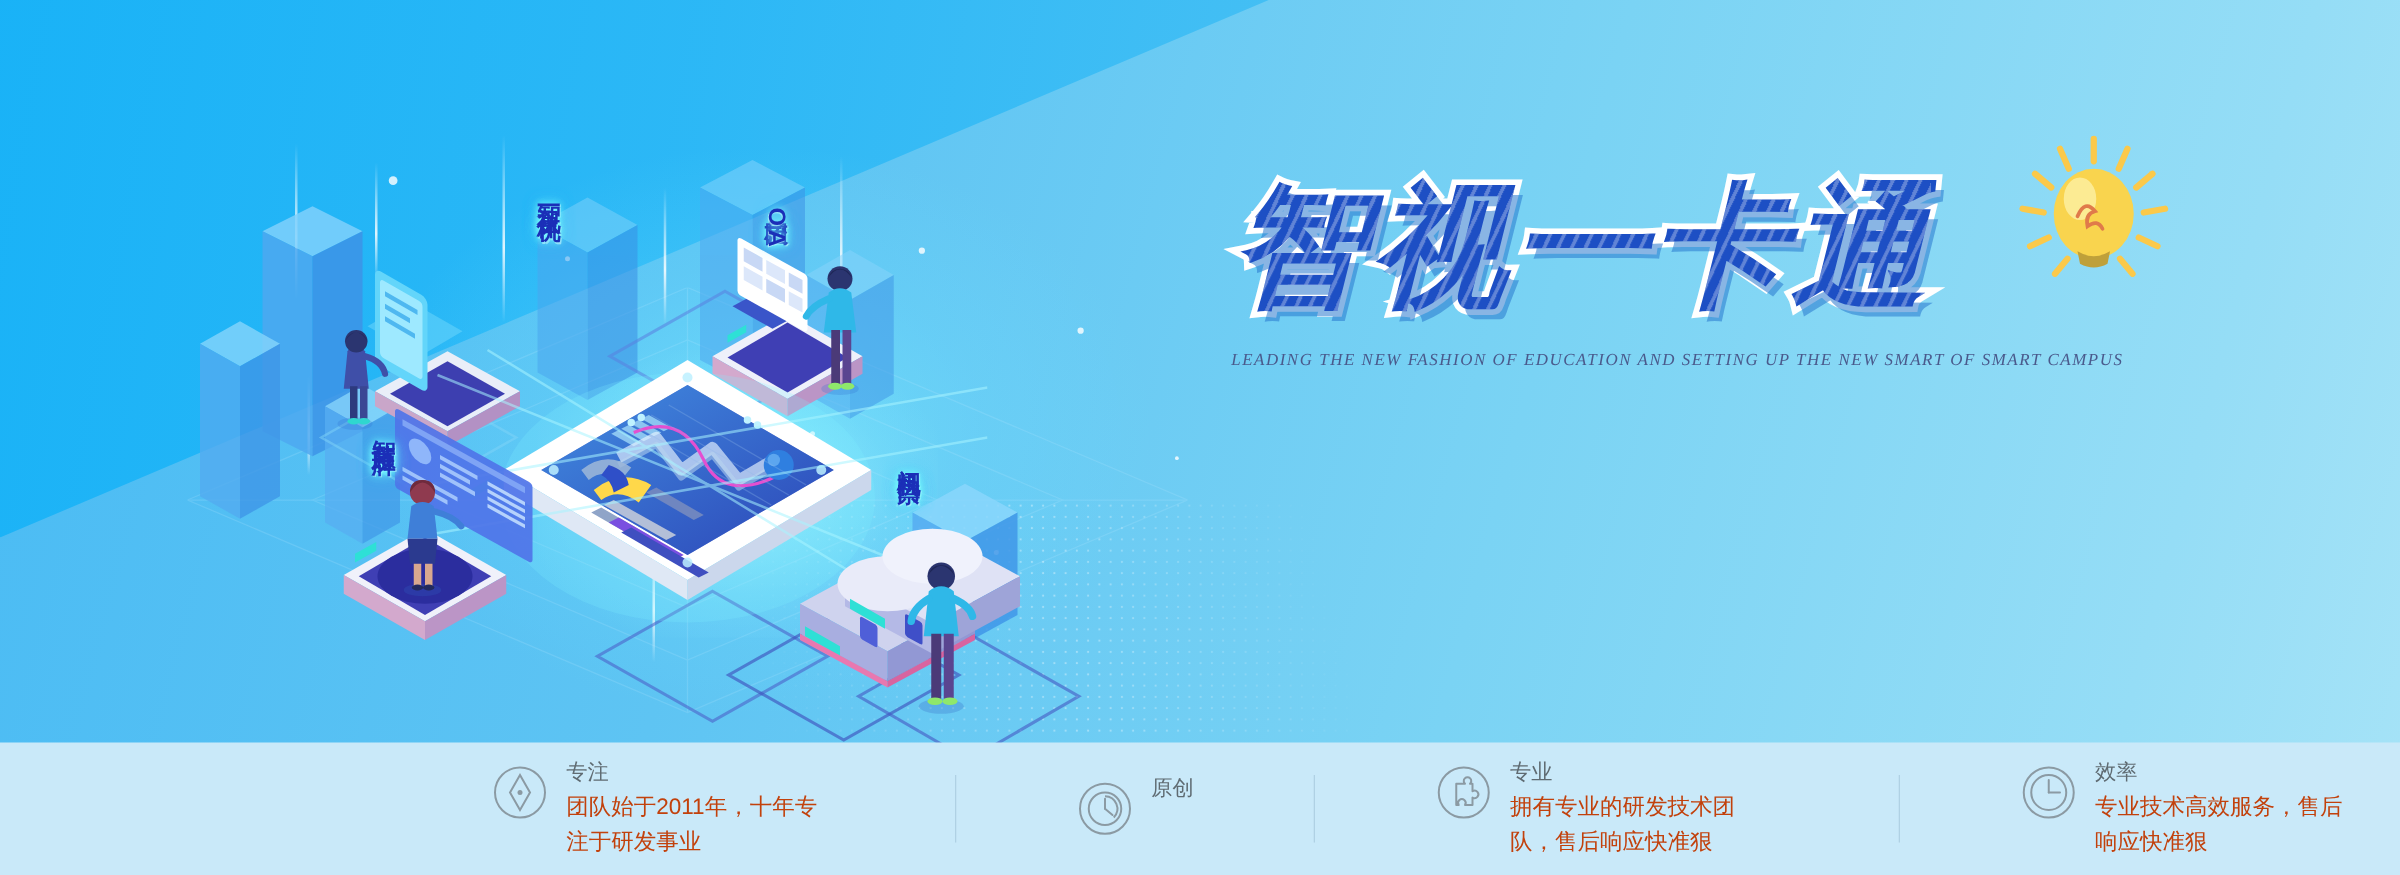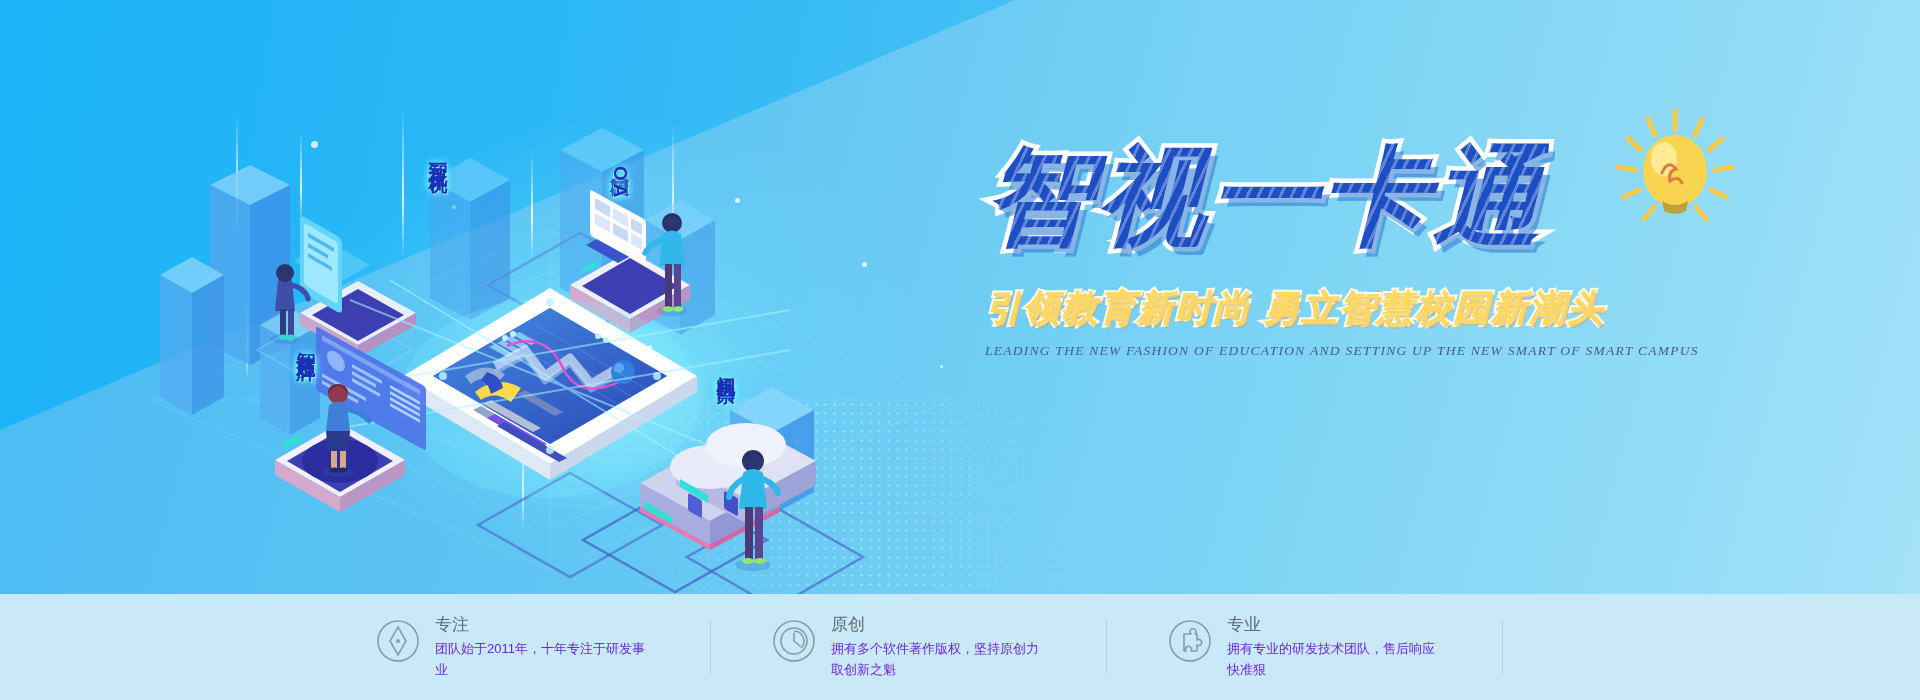--- a/index.html
+++ b/index.html
@@ -106,35 +106,35 @@
     font-family:"Liberation Serif", serif;
     white-space:nowrap;
   }
   
   .bulb-wrap { position:absolute; left:1600px; top:105px; width:150px; height:150px; }
 
   
   .feature-bar {
     position:absolute; left:0; bottom:0; width:1920px; height:106px;
     background:#c9e9f9;
-    display:flex; align-items:center;
+    display:flex; align-items:center;gap:18px;
   }
   .feature {
     display:flex; align-items:flex-start; gap:14px;
     padding:0 0 0 0;
     position:relative;
   }
   .feature-icon { flex:0 0 auto; margin-top:4px; }
   .feature-text { padding-top:2px; }
   .feature-title {
     font-size:17px; color:#5f6b72; font-weight:normal;
     margin-bottom:6px; line-height:1;
   }
   .feature-desc {
-    font-size:13px; color:#6d28d9; line-height:1.55; width:215px;
+    font-size:18px; color:#c2410c; line-height:1.55; width:215px;
   }
   .fdiv { width:1px; height:54px; background:rgba(120,160,185,.32); }
 </style>
 </head>
 <body>
 
 <div id="banner">
 
   <div class="bg-base"></div>
   <div class="bg-diagonal"></div>
@@ -454,21 +454,20 @@
       <path d="M62 68 q6 -14 14 -4 q-8 2 -6 12 q8 -6 12 2" stroke="#e07a4a" stroke-width="3" fill="none" stroke-linecap="round"></path>
       <path d="M62 96 q13 8 26 0 l-2 10 q-11 6 -22 0 z" fill="#bfa03a"></path>
     </svg>
   </div>
 
   <div class="text-block">
     <div class="title-wrap">
       <div class="title">智视一卡通</div>
       <div class="title-stripes">智视一卡通</div>
     </div>
-    <div class="subtitle">引领教育新时尚  勇立智慧校园新潮头</div>
     <div class="subtitle-en">LEADING THE NEW FASHION OF EDUCATION AND SETTING UP THE NEW SMART OF SMART CAMPUS</div>
   </div>
 
   <div class="feature-bar">
 
     <div style="width:375px"></div>
 
     <div class="feature">
       <span class="feature-icon">
         <svg width="46" height="46" viewBox="0 0 46 46">
@@ -492,21 +491,20 @@
         <svg width="46" height="46" viewBox="0 0 46 46">
           <circle cx="23" cy="23" r="20" fill="none" stroke="#8b9aa3" stroke-width="1.6"></circle>
           <circle cx="23" cy="23" r="13" fill="none" stroke="#8b9aa3" stroke-width="1.6"></circle>
           <path d="M23 13 A10 10 0 0 1 30 30" fill="none" stroke="#8b9aa3" stroke-width="1.6"></path>
           <line x1="23" y1="23" x2="23" y2="15" stroke="#8b9aa3" stroke-width="1.6" stroke-linecap="round"></line>
           <line x1="23" y1="23" x2="29" y2="28" stroke="#8b9aa3" stroke-width="1.6" stroke-linecap="round"></line>
         </svg>
       </span>
       <span class="feature-text">
         <span class="feature-title" style="display:block">原创</span>
-        <span class="feature-desc" style="display:block">拥有多个软件著作版权，坚持原创力取创新之魁</span>
       </span>
     </div>
 
     <div style="width:60px"></div>
     <div class="fdiv"></div>
     <div style="width:60px"></div>
 
     <div class="feature">
       <span class="feature-icon">
         <svg width="46" height="46" viewBox="0 0 46 46">
@@ -517,15 +515,29 @@
       <span class="feature-text">
         <span class="feature-title" style="display:block">专业</span>
         <span class="feature-desc" style="display:block">拥有专业的研发技术团队，售后响应快准狠</span>
       </span>
     </div>
 
     <div style="width:60px"></div>
     <div class="fdiv"></div>
     <div style="width:60px"></div>
 
+    <div class="feature">
+      <span class="feature-icon">
+        <svg width="46" height="46" viewBox="0 0 46 46">
+          <circle cx="23" cy="23" r="20" fill="none" stroke="#8b9aa3" stroke-width="1.6"></circle>
+          <circle cx="23" cy="23" r="14" fill="none" stroke="#8b9aa3" stroke-width="1.6"></circle>
+          <line x1="23" y1="23" x2="23" y2="13" stroke="#8b9aa3" stroke-width="1.6" stroke-linecap="round"></line>
+          <line x1="23" y1="23" x2="32" y2="23" stroke="#8b9aa3" stroke-width="1.6" stroke-linecap="round"></line>
+        </svg>
+      </span>
+      <span class="feature-text">
+        <span class="feature-title" style="display:block">效率</span>
+        <span class="feature-desc" style="display:block">专业技术高效服务，售后响应快准狠</span>
+      </span>
+    </div>
 
   </div>
 </div>
 
 </body></html>

